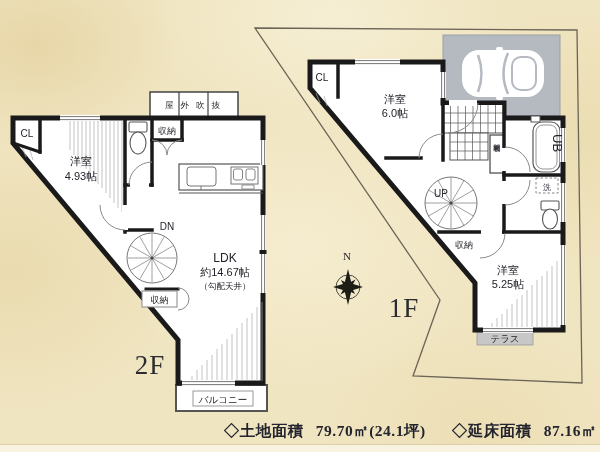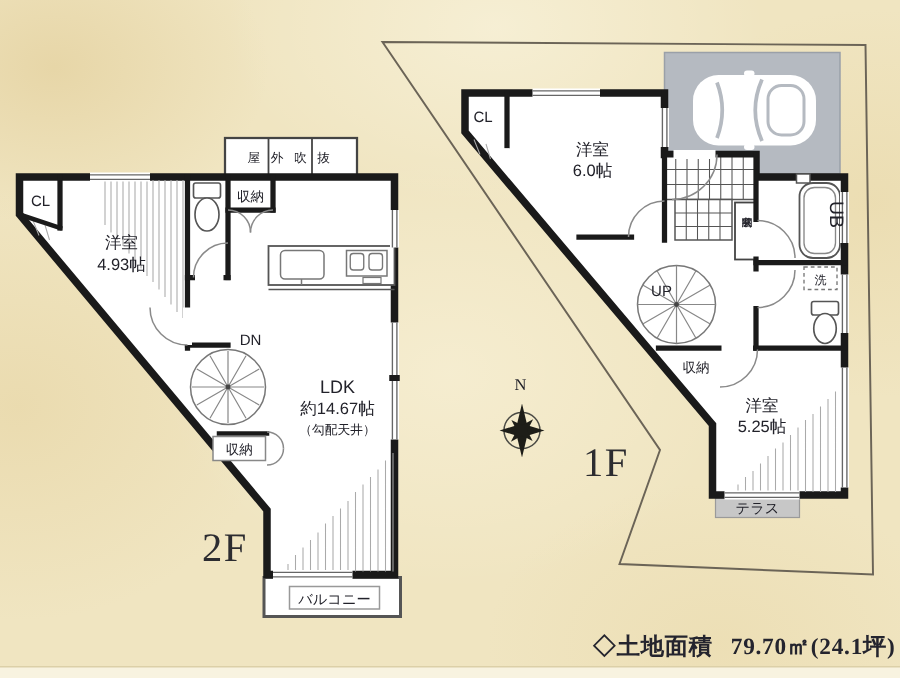--- a/index.html
+++ b/index.html
@@ -272,16 +272,17 @@
     <circle cx="348" cy="287" r="12" fill="none" stroke="#4a4a44" stroke-width="1"></circle>
     <polygon points="348,269 351.5,283.5 363,287 351.5,290.5 348,305 344.5,290.5 333,287 344.5,283.5" fill="#1d1d18"></polygon>
     <polygon points="348,276.5 350.5,284.5 358,287 350.5,289.5 348,297.5 345.5,289.5 338,287 345.5,284.5" fill="#1d1d18" transform="rotate(45 348 287)"></polygon>
     <text x="347" y="260" text-anchor="middle" font-size="11" font-family="Liberation Serif, serif">N</text>
   </g>
 </svg>
 
 
 <div class="footer">
   <div><span>◇土地面積</span><span class="val">79.70㎡(24.1坪)</span></div>
+  <div><span>◇延床面積</span><span class="val">87.16㎡</span></div>
 </div>
 
 <div class="bottom-strip"></div>
 </div>
 
 </body></html>

